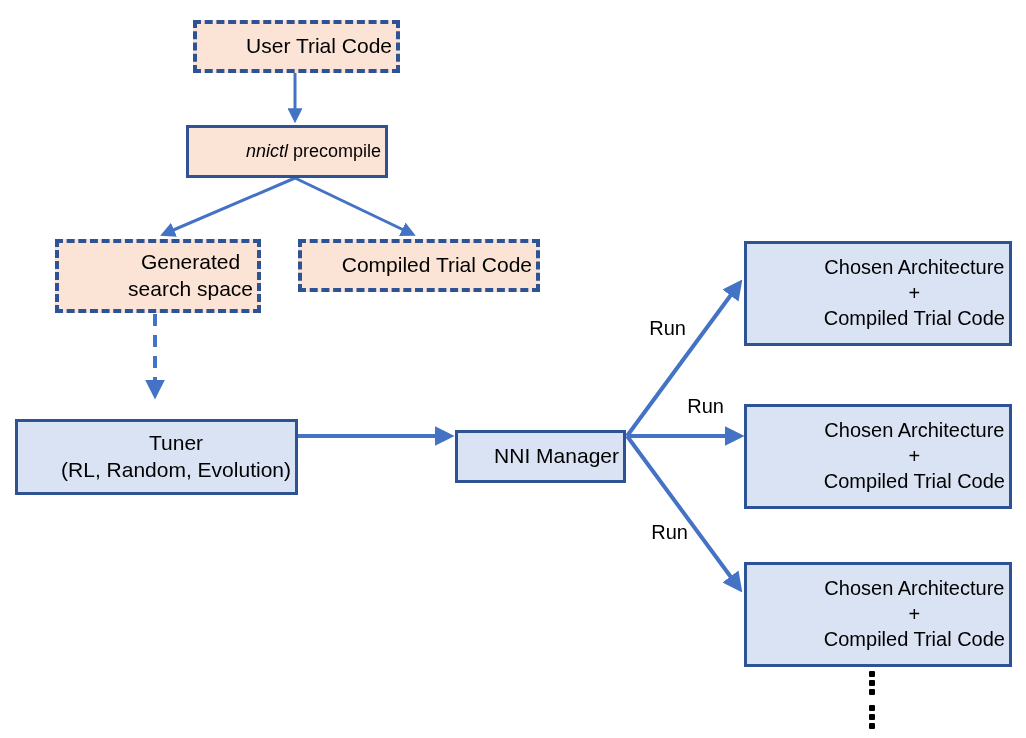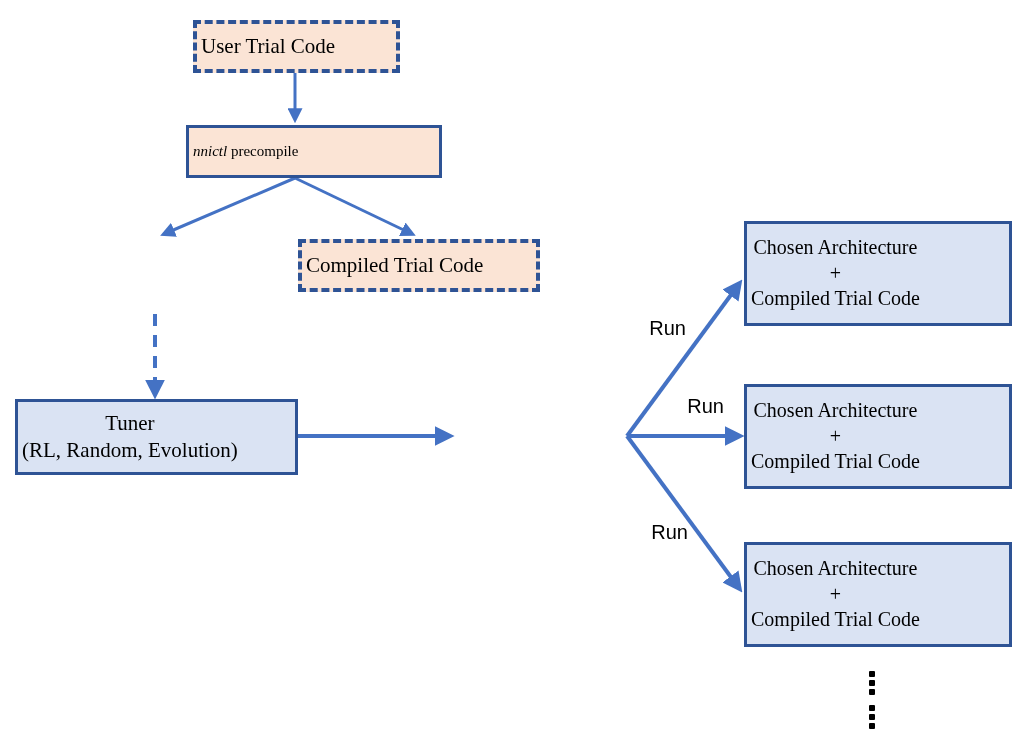--- a/index.html
+++ b/index.html
@@ -26,33 +26,33 @@
     left: 0;
     top: 0;
     width: 1026px;
     height: 738px;
   }
   .node {
     position: absolute;
     box-sizing: border-box;
     display: flex;
     align-items: center;
-    justify-content: flex-start;
+    justify-content: flex-end;
     text-align: center;
     line-height: 1.28;
     z-index: 2;
-    font-family: Liberation Serif, serif;
   }
   .node-peach {
     background: #FBE4D5;
     color: #000000;
   }
   .node-blue {
     background: #DAE3F3;
     color: #000000;
+    margin-top: 20px;
   }
   .border-solid {
     border: 3px solid #2E5395;
   }
   .border-dashed {
     border: 4px dashed #2E5395;
   }
   .node-label {
     display: block;
     white-space: pre-line;
@@ -77,21 +77,21 @@
   .ellipsis-dots i {
     display: block;
     width: 6px;
     height: 6px;
     background: #000000;
     border-radius: 1px;
   }
 
   
   #node-user-trial-code   { left: 193px; top: 20px;  width: 207px; height: 53px;  font-size: 21px; }
-  #node-nnictl-precompile { left: 186px; top: 125px; width: 256px; height: 53px;  font-size: 15px; }
+  #node-nnictl-precompile { left: 186px; top: 125px; width: 202px; height: 53px;  font-size: 18px; }
   #node-generated-search-space { left: 55px;  top: 239px; width: 206px; height: 74px; font-size: 21px; }
   #node-compiled-trial-code    { left: 298px; top: 239px; width: 242px; height: 53px; font-size: 21px; }
   #node-tuner         { left: 15px;  top: 399px; width: 283px; height: 76px; font-size: 21px; }
   #node-nni-manager   { left: 455px; top: 410px; width: 171px; height: 53px; font-size: 21px; }
   #node-trial-1 { left: 744px; top: 221px; width: 268px; height: 105px; font-size: 20px; }
   #node-trial-2 { left: 744px; top: 384px; width: 268px; height: 105px; font-size: 20px; }
   #node-trial-3 { left: 744px; top: 542px; width: 268px; height: 105px; font-size: 20px; }
 
   
   #label-chosen-architectures { left: 323px; top: 370px; width: 120px; font-size: 20px; }
@@ -137,30 +137,37 @@
   </svg>
 
   <div class="node node-peach border-dashed" id="node-user-trial-code">
     <span class="node-label">User Trial Code</span>
   </div>
 
   <div class="node node-peach border-solid" id="node-nnictl-precompile">
     <span class="node-label"><span class="italic-token">nnictl</span><span> precompile</span></span>
   </div>
 
+  <div class="node node-peach border-dashed" id="node-generated-search-space">
+    <span class="node-label">Generated
+search space</span>
+  </div>
 
   <div class="node node-peach border-dashed" id="node-compiled-trial-code">
     <span class="node-label">Compiled Trial Code</span>
   </div>
 
   <div class="node node-blue border-solid" id="node-tuner">
     <span class="node-label">Tuner
 (RL, Random, Evolution)</span>
   </div>
 
+  <div class="node node-blue border-solid" id="node-nni-manager">
+    <span class="node-label">NNI Manager</span>
+  </div>
 
   <div class="node node-blue border-solid" id="node-trial-1">
     <span class="node-label">Chosen Architecture
 +
 Compiled Trial Code</span>
   </div>
 
   <div class="node node-blue border-solid" id="node-trial-2">
     <span class="node-label">Chosen Architecture
 +

